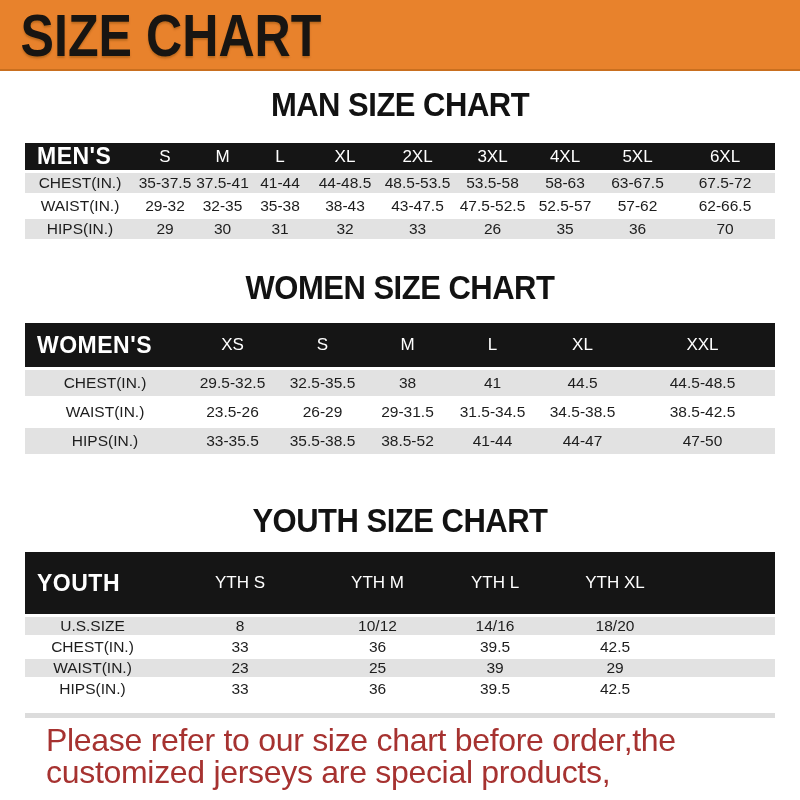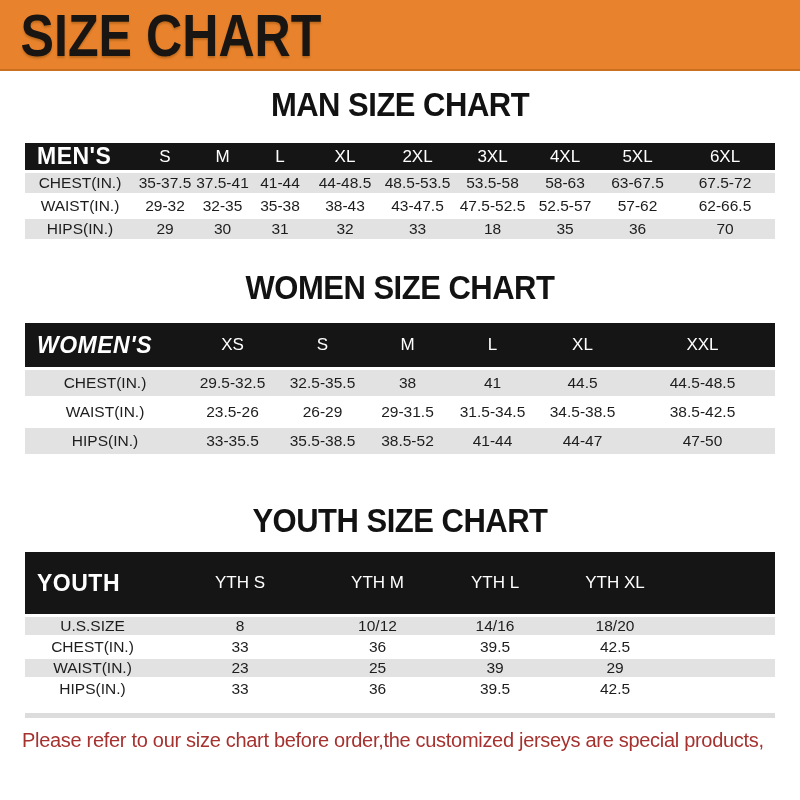--- a/index.html
+++ b/index.html
@@ -26,28 +26,28 @@
     font-size:17px;text-align:center;vertical-align:middle;}
   table.size-table thead th.label-cell{font-weight:bold;text-align:left;padding-left:12px;
     font-size:23px;letter-spacing:0.5px;}
   table.size-table td{font-size:15.5px;color:#1d1d1d;text-align:center;vertical-align:middle;}
   table.size-table tr.shade td{background:var(--row-alt);}
   
   .t0 thead th{height:16px;}
   .t0 tbody td{height:20px;}
   .t1 thead th{height:44px;}
   .t1 tbody td{height:26px;}
-  .t1 thead th.label-cell{font-size:25px;font-style:italic;}
+  .t1 thead th.label-cell{font-size:25px;}
   .t1 thead th, .t2 thead th{font-size:18px;}
   .t2 thead th{height:62px;}
   .t2 tbody td{height:14px;}
   .t2 thead th.label-cell{font-size:25px;letter-spacing:1px;}
   .table-bottom-strip{width:750px;height:5px;background:#DCDCDC;margin:12px auto 0 auto;}
-  .footer-note{margin-top:7px;padding-left:22px;color:var(--footer-red);
-    font-size:20px;line-height:31.5px;letter-spacing:-0.3px;}
+  .footer-note{margin-top:7px;padding-left:46px;color:var(--footer-red);
+    font-size:32px;line-height:31.5px;letter-spacing:-0.3px;}
 </style>
 </head>
 <body>
 
 <div class="banner">
   <div class="banner-title">SIZE CHART</div>
 </div>
 
 <div>
   <h2 class="section-heading h-man">MAN SIZE CHART</h2>
@@ -103,21 +103,21 @@
           <td>57-62</td>
           <td>62-66.5</td>
         </tr>
         <tr class="shade">
           <td>HIPS(IN.)</td>
           <td>29</td>
           <td>30</td>
           <td>31</td>
           <td>32</td>
           <td>33</td>
-          <td>18</td>
+          <td>26</td>
           <td>35</td>
           <td>36</td>
           <td>70</td>
         </tr>
       </tbody>
     </table>
 </div>
 
 <div>
   <h2 class="section-heading h-women">WOMEN SIZE CHART</h2>

